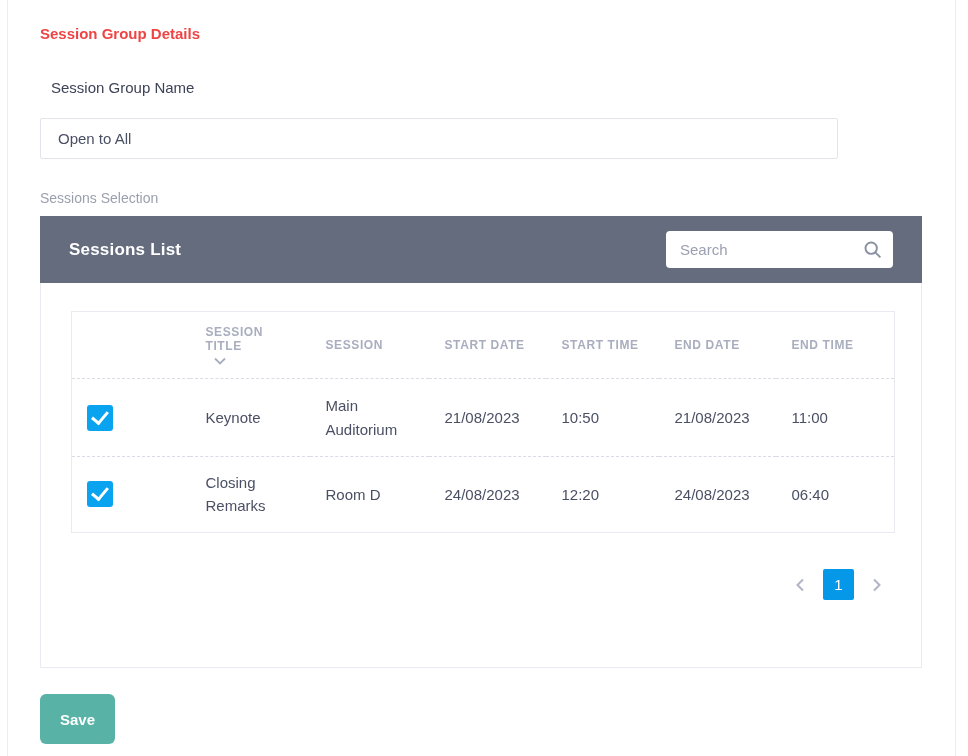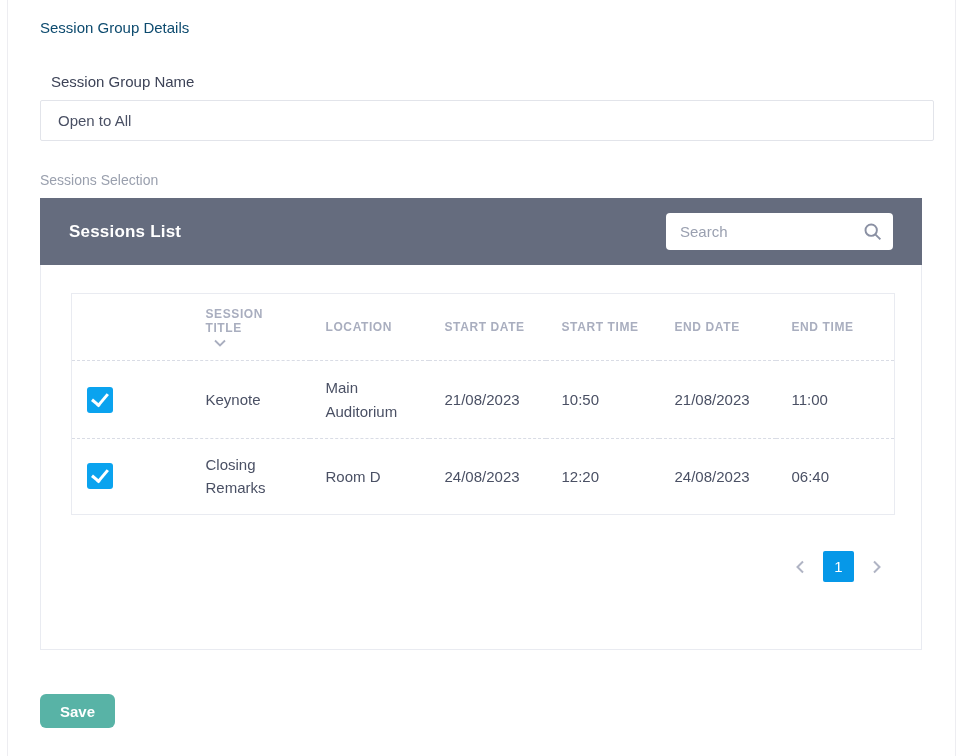--- a/index.html
+++ b/index.html
@@ -10,23 +10,23 @@
     --border_light:#e9ebf1;
   }
   *{margin:0;padding:0;box-sizing:border-box;}
   html,body{width:968px;height:756px;background:#ffffff;overflow:hidden;
     font-family:"Liberation Sans", sans-serif;}
   .edge-line{position:absolute;top:0;bottom:0;width:1px;background:#ededf1;}
   .edge-left{left:7px;}
   .edge-right{left:955px;}
   .content{position:absolute;left:40px;top:0;width:882px;}
 
-  .section-title{margin-top:19px;font-size:15px;font-weight:normal;color:#0c4a6e;}
+  .section-title{margin-top:25px;font-size:15px;font-weight:bold;color:#ef4444;}
   .field-label{margin-top:37px;font-size:15px;color:#3d4357;margin-left:11px;}
-  .text-input{margin-top:10px;width:894px;height:41px;border:1px solid #e2e4ea;
+  .text-input{margin-top:22px;width:798px;height:41px;border:1px solid #e2e4ea;
     border-radius:2px;padding:0 17px;font-size:15px;color:#4a5064;
     font-family:"Liberation Sans", sans-serif;outline:none;background:#fff;}
   .muted-label{margin-top:31px;font-size:14px;color:#9aa0ae;}
 
   .panel{margin-top:10px;width:882px;}
   .panel-header{height:67px;background:var(--header_bg);display:flex;
     align-items:center;justify-content:space-between;padding:12px 29px;}
   .panel-title{color:#ffffff;font-size:17px;font-weight:bold;letter-spacing:.2px;}
   .search-wrap{position:relative;width:227px;height:37px;}
   .search-input{width:100%;height:100%;border:none;border-radius:4px;
@@ -61,21 +61,21 @@
   .records-summary{margin-top:24px;font-size:14px;color:#3c4257;}
 
   .pagination{position:absolute;right:29px;top:286px;display:flex;
     align-items:center;gap:8px;}
   .page-arrow{width:30px;height:30px;display:flex;align-items:center;
     justify-content:center;cursor:pointer;background:transparent;border:none;}
   .page-number{width:31px;height:31px;background:var(--pagination_blue);
     border-radius:2px;color:#ffffff;font-size:15px;display:flex;align-items:center;
     justify-content:center;cursor:pointer;}
 
-  .save-button{position:absolute;left:40px;top:694px;width:75px;height:34px;
+  .save-button{position:absolute;left:40px;top:694px;width:75px;height:50px;
     background:var(--save_teal);border:none;border-radius:6px;color:#ffffff;
     font-size:15px;font-weight:bold;font-family:"Liberation Sans", sans-serif;
     cursor:pointer;}
 </style>
 </head>
 <body>
 
 <div class="edge-line edge-left"></div>
 <div class="edge-line edge-right"></div>
 
@@ -116,21 +116,21 @@
         </colgroup>
         <thead>
           <tr>
             <th></th>
             <th>
               <span>SESSION TITLE</span>
               <svg class="sort-chevron" viewBox="0 0 12 8" fill="none" stroke="#a9aebf" stroke-width="1.8">
                 <polyline points="1,1.5 6,6.5 11,1.5"></polyline>
               </svg>
             </th>
-            <th>LOCATION</th>
+            <th>SESSION</th>
             <th>START DATE</th>
             <th>START TIME</th>
             <th>END DATE</th>
             <th>END TIME</th>
           </tr>
         </thead>
         <tbody>
           <tr class="data-row-1">
             <td class="check-cell">
               <div class="checkbox" style="visibility: visible;"></div>

